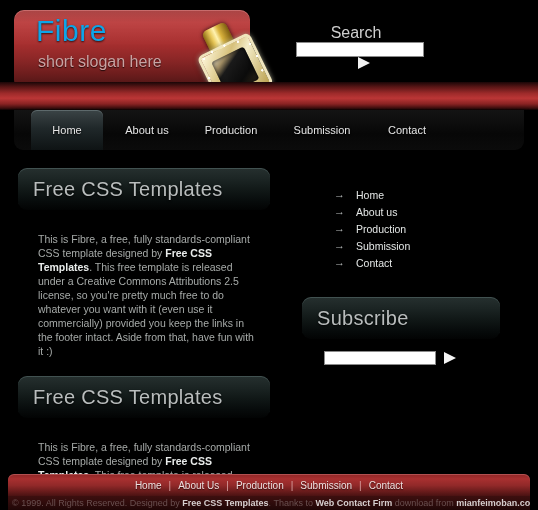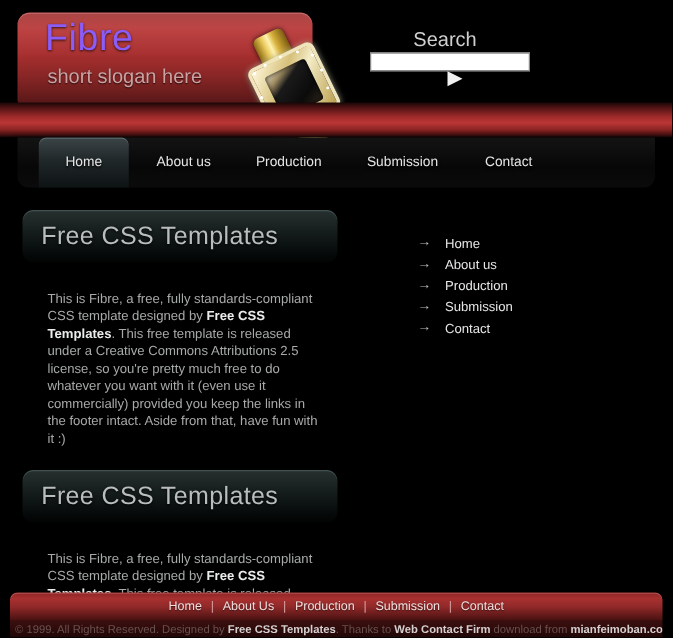--- a/index.html
+++ b/index.html
@@ -40,21 +40,21 @@
     position:absolute; left:0; top:0; right:0; height:46%;
     border-radius:10px 10px 0 0;
     background:linear-gradient(to bottom, rgba(255,255,255,.12), rgba(255,255,255,0));
     pointer-events:none;
   }
   .site-title {
     position:absolute;
     left:36px; top:14px;
     font-size:30px;
     font-weight:normal;
-    color:#8b5cf6;
+    color:#0ea5e9;
     letter-spacing:.5px;
     text-shadow: 0 1px 2px rgba(0,0,0,.75);
   }
   .site-slogan {
     position:absolute;
     left:38px; top:53px;
     font-size:16px;
     color:#c9a3a3;
     text-shadow: 0 1px 1px rgba(0,0,0,.7);
   }
@@ -373,20 +373,29 @@
           <span class="arrow-icon">→</span>
           <span class="section-link">Submission</span>
         </li>
         <li>
           <span class="arrow-icon">→</span>
           <span class="section-link">Contact</span>
         </li>
       </ul>
     </div>
 
+    <div class="panel" style="margin-top:14px;">
+      <div class="panel-head">
+        <h2>Subscribe</h2>
+      </div>
+      <div class="subscribe-form">
+        <input class="subscribe-input" type="text" placeholder="" style="">
+        <div class="subscribe-arrow"></div>
+      </div>
+    </div>
   </div>
 
   <div class="footer">
     <div class="footer-bar">
       <span class="footer-link">Home</span>
       <span class="footer-sep">|</span>
       <span class="footer-link">About Us</span>
       <span class="footer-sep">|</span>
       <span class="footer-link">Production</span>
       <span class="footer-sep">|</span>

